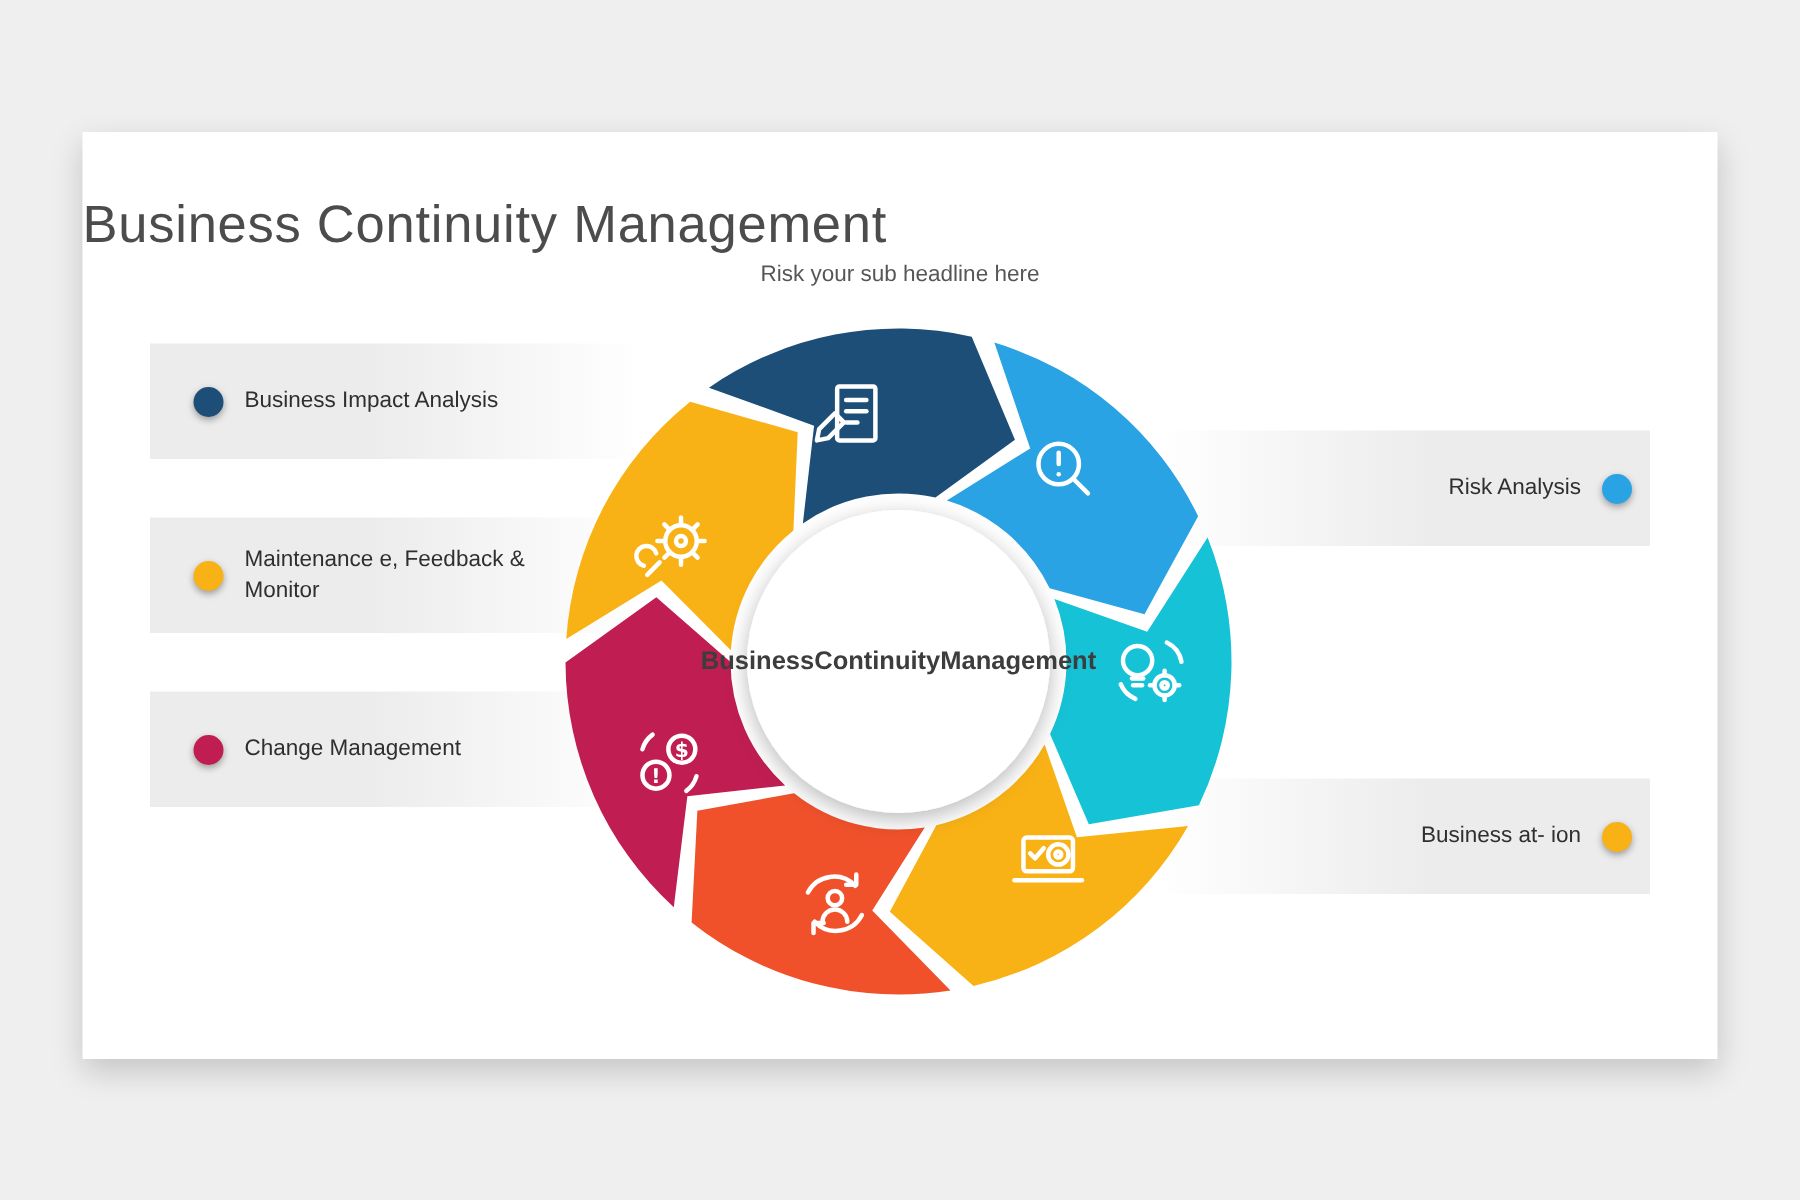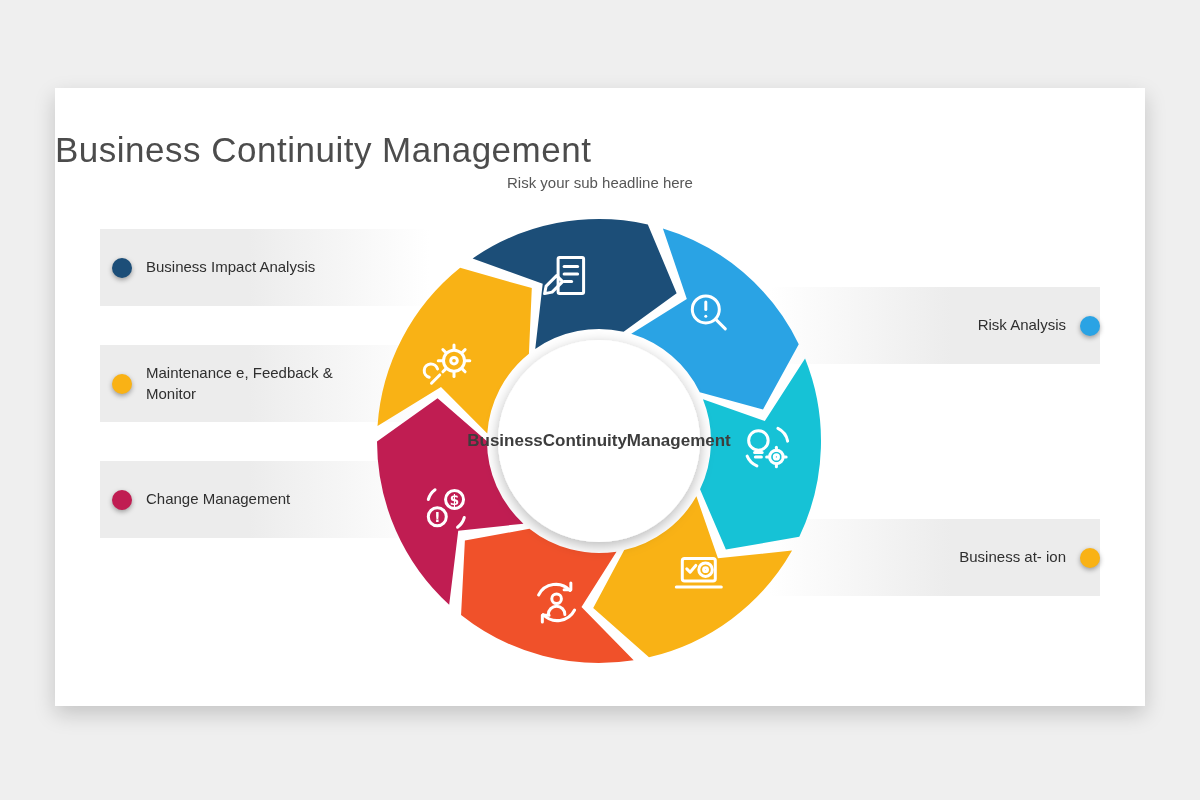--- a/index.html
+++ b/index.html
@@ -18,25 +18,25 @@
     font-size:35px;color:#4c4c4c;letter-spacing:0.5px;margin-top:12px;
   }
   .subtitle{
     position:absolute;top:86px;left:0;width:100%;text-align:center;
     font-size:15px;color:#565656;
   }
   .row{
     position:absolute;height:77px;display:flex;align-items:center;gap:14px;
   }
   .row.left{
-    left:45px;width:330px;padding-left:12px;box-sizing:border-box;
+    left:45px;width:330px;padding-left:29px;box-sizing:border-box;
     background:linear-gradient(to right,#ececec 0%,#ececec 45%,rgba(236,236,236,0) 100%);
   }
   .row.right{
-    left:715px;width:330px;box-sizing:border-box;
+    left:715px;width:330px;padding-right:12px;box-sizing:border-box;
     justify-content:flex-end;
     background:linear-gradient(to left,#ececec 0%,#ececec 45%,rgba(236,236,236,0) 100%);
   }
   .dot{
     width:20px;height:20px;border-radius:50%;flex:0 0 auto;
     box-shadow:0 2px 5px rgba(0,0,0,0.35);
   }
   .row-label{
     font-size:15px;color:#2f2f2f;line-height:1.35;
   }

